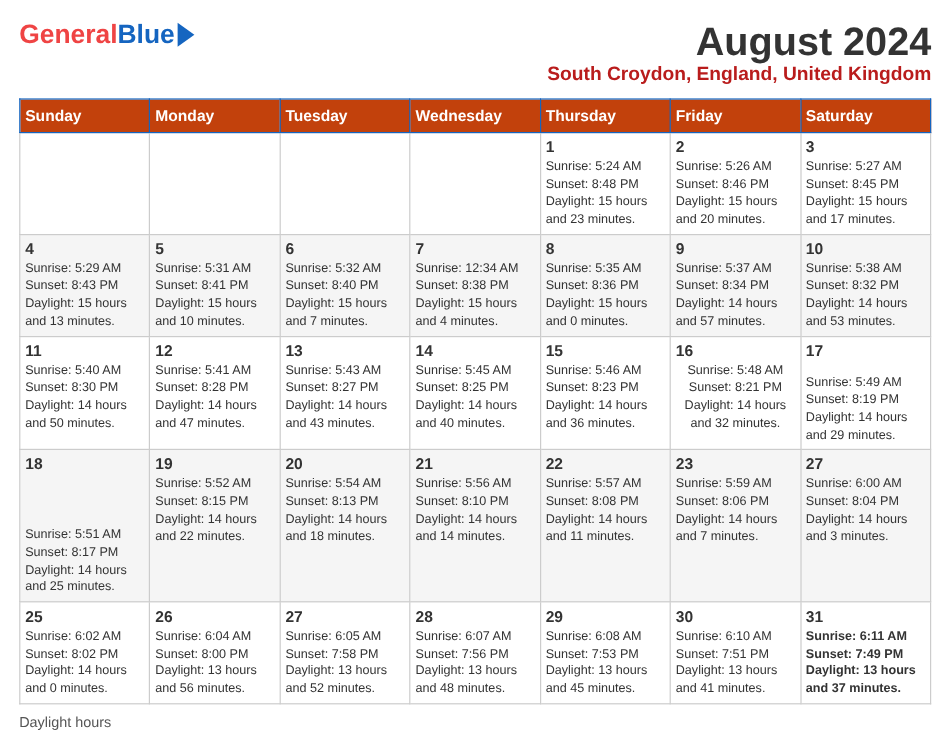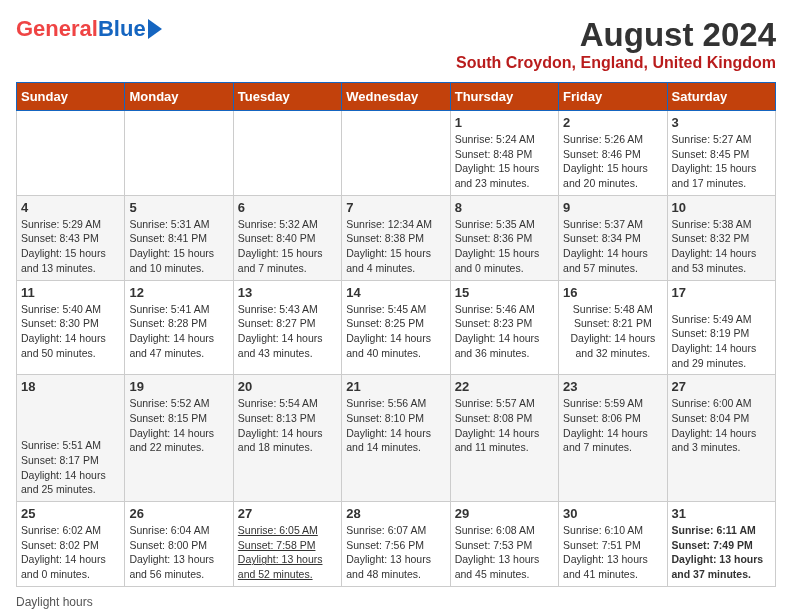--- a/index.html
+++ b/index.html
@@ -290,21 +290,21 @@
 Daylight: 14 hours and 0 minutes.</div>
         </td>
         <td>
           <span class="day-num">26</span>
           <div class="day-info" style="white-space: pre-line;">Sunrise: 6:04 AM
 Sunset: 8:00 PM
 Daylight: 13 hours and 56 minutes.</div>
         </td>
         <td>
           <span class="day-num">27</span>
-          <div class="day-info" style="white-space: pre-line; text-decoration: underline;">Sunrise: 6:05 AM
+          <div class="day-info" style="white-space: pre-line;">Sunrise: 6:05 AM
 Sunset: 7:58 PM
 Daylight: 13 hours and 52 minutes.</div>
         </td>
         <td>
           <span class="day-num">28</span>
           <div class="day-info" style="white-space: pre-line;">Sunrise: 6:07 AM
 Sunset: 7:56 PM
 Daylight: 13 hours and 48 minutes.</div>
         </td>
         <td>

